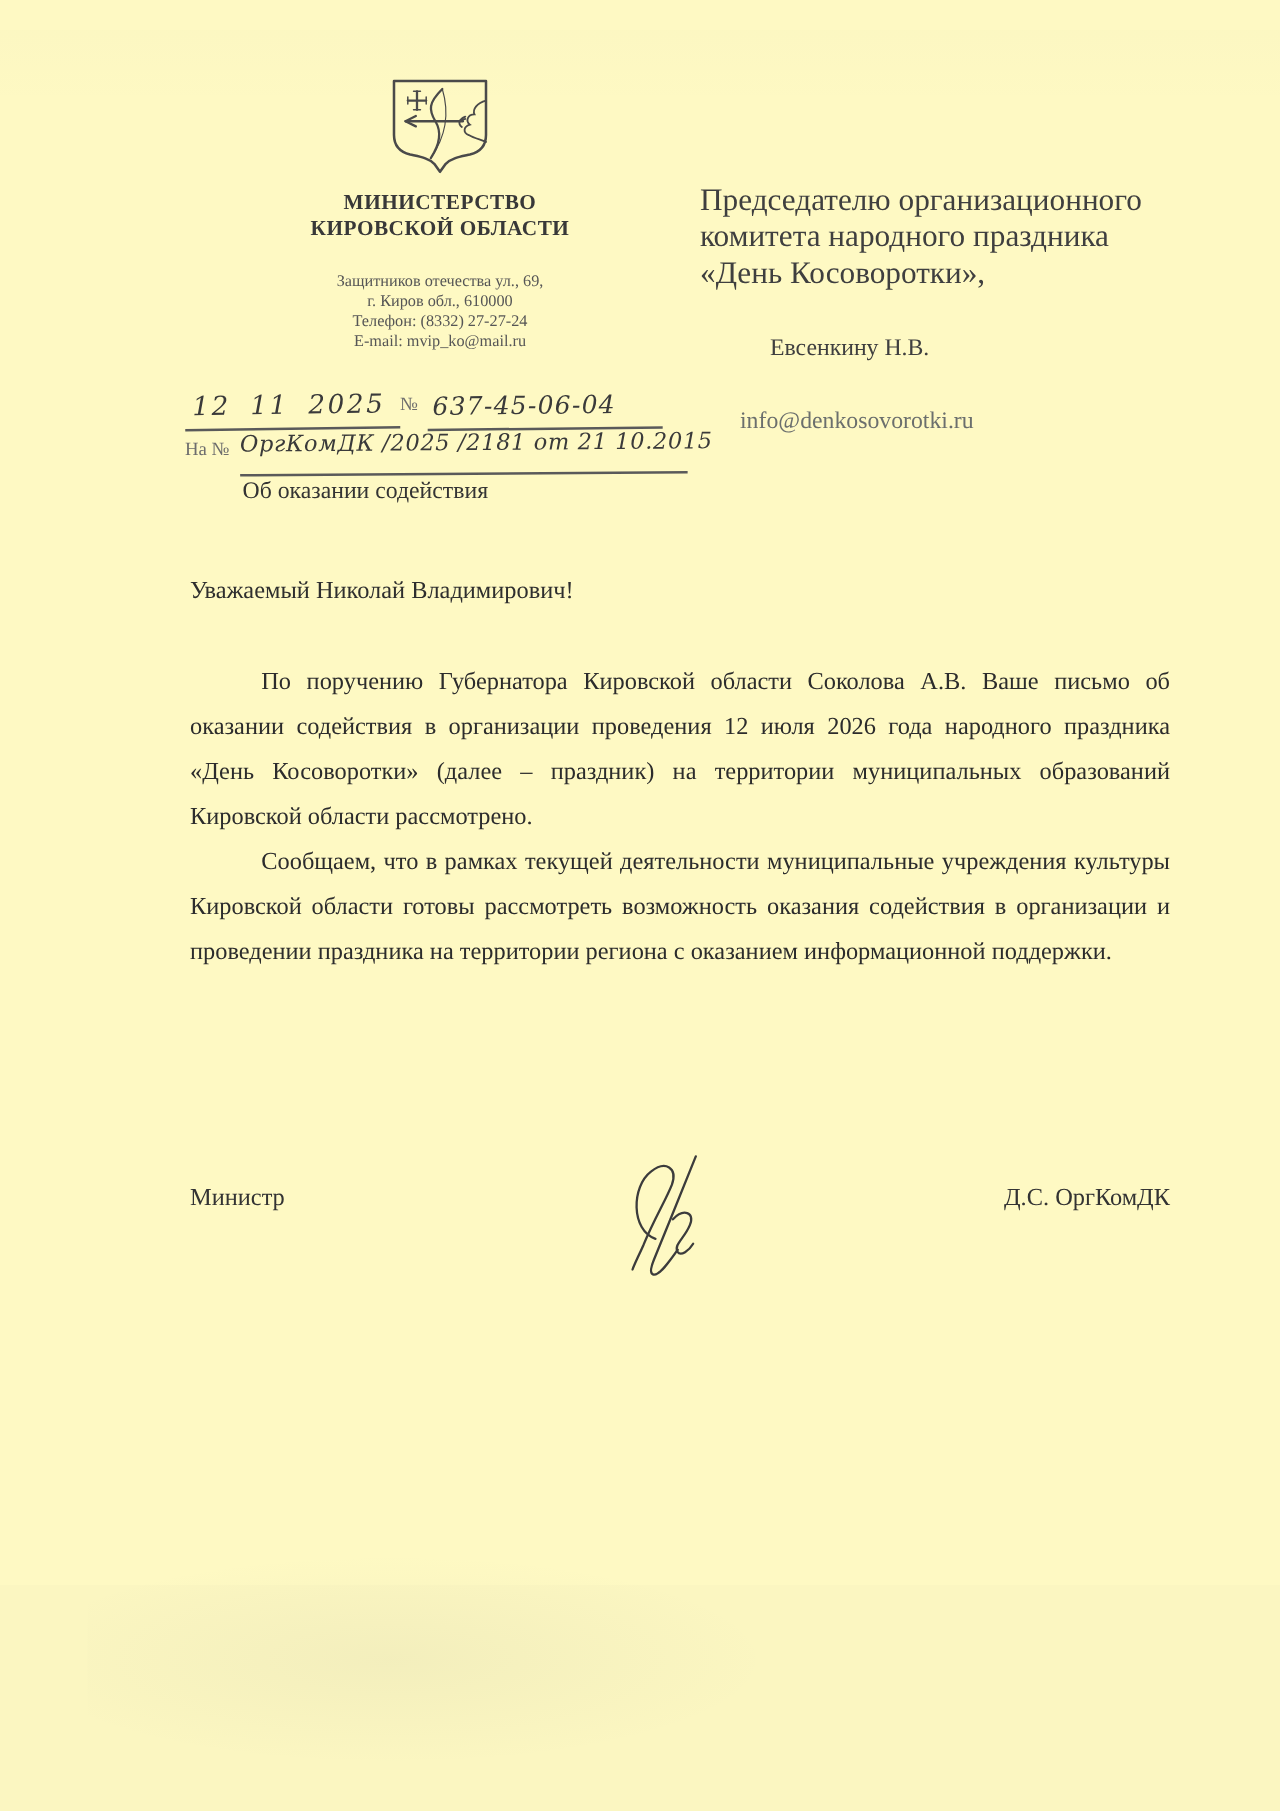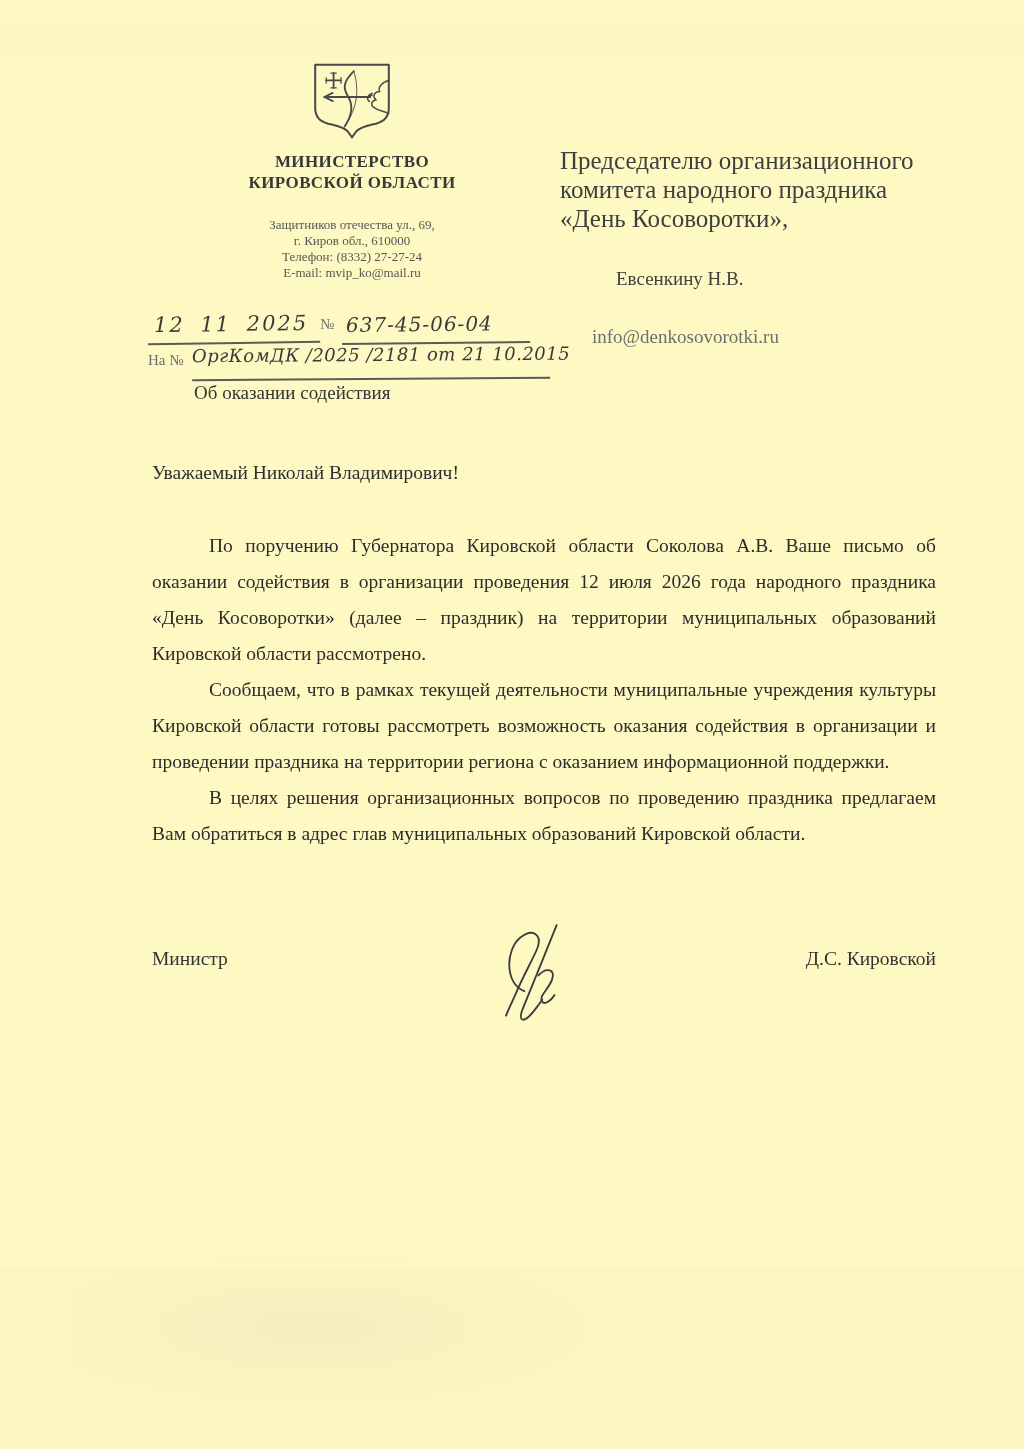--- a/index.html
+++ b/index.html
@@ -116,26 +116,25 @@
   <div class="no-label">№</div>
   <div class="hw hw-number">637-45-06-04</div>
   <div class="na-label">На №</div>
   <div class="hw hw-reply">ОргКомДК /2025 /2181 от 21 10.2015</div>
   <div class="subject">Об оказании содействия</div>
 
   <div class="salutation">Уважаемый Николай Владимирович!</div>
   <div class="body-text">
     <p>По поручению Губернатора Кировской области Соколова А.В. Ваше письмо об оказании содействия в организации проведения 12 июля 2026 года народного праздника «День Косоворотки» (далее – праздник) на территории муниципальных образований Кировской области рассмотрено.</p>
     <p>Сообщаем, что в рамках текущей деятельности муниципальные учреждения культуры Кировской области готовы рассмотреть возможность оказания содействия в организации и проведении праздника на территории региона с оказанием информационной поддержки.</p>
-    <p>В целях решения организационных вопросов по проведению праздника предлагаем Вам обратиться в адрес глав муниципальных образований Кировской области.</p>
   </div>
 
   <div class="sig-row">
     <span class="sig-title">Министр</span>
-    <span class="sig-name">Д.С. Кировской</span>
+    <span class="sig-name">Д.С. ОргКомДК</span>
   </div>
   <svg class="autograph" width="92" height="112" viewBox="0 0 100 120">
     <g fill="none" stroke="#3c3c3c" stroke-width="2" stroke-linecap="round" transform="rotate(4 50 60)">
       <path d="M30 80 C8 74 6 36 22 22 C34 11 45 17 41 32 C37 45 28 62 20 86 C16 97 13 104 12 108"></path>
       <path d="M60 6 C52 30 40 68 30 98 C28 104 27 110 30 111 C35 113 44 98 50 88"></path>
       <path d="M44 62 C52 52 63 54 59 66 C55 78 46 84 50 90 C53 94 60 88 63 82"></path>
     </g>
   </svg>
 
   <div class="scan-band"></div>

